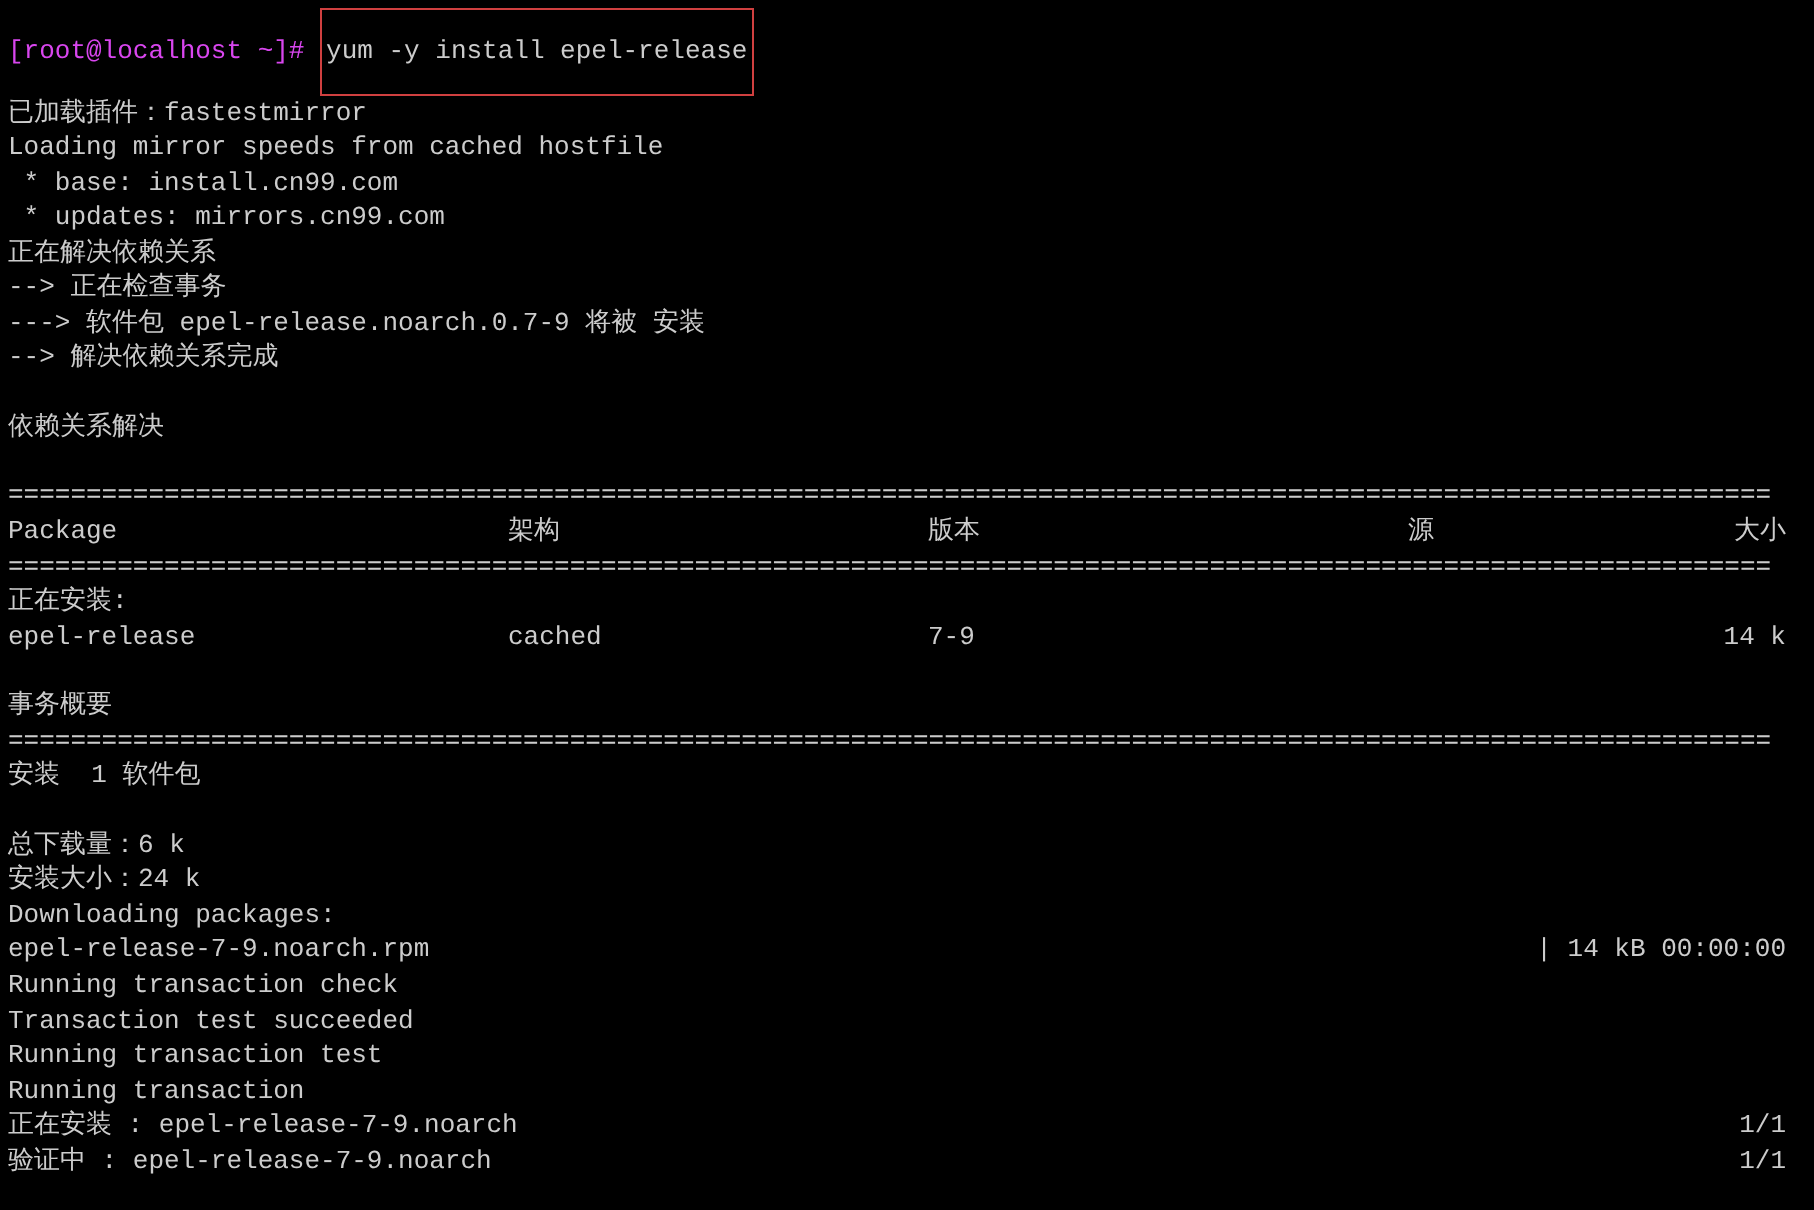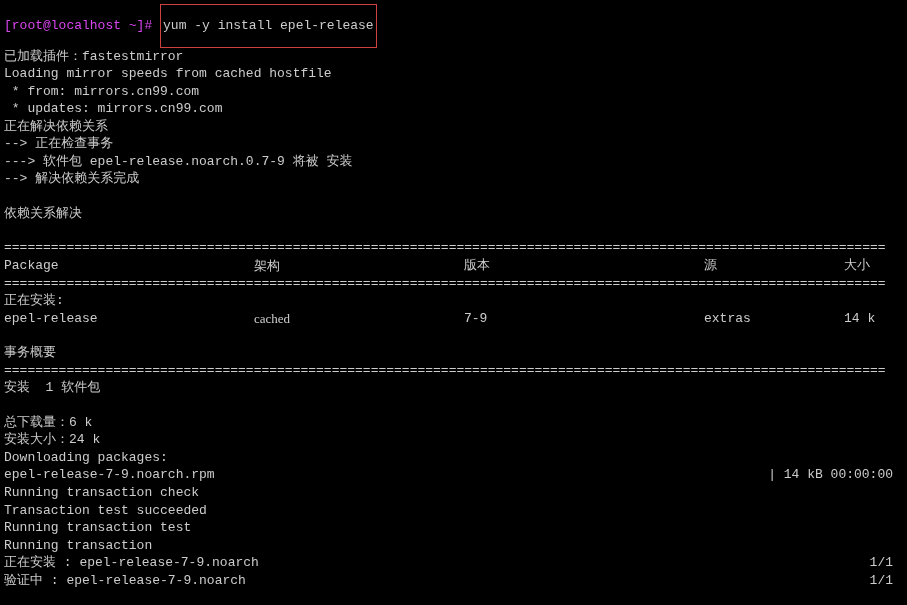--- a/index.html
+++ b/index.html
@@ -26,43 +26,43 @@
     }
     .boxed {
       border: 1px solid #d04040;
       display: inline-block;
       padding: 12px 2px;
     }
     .table-row {
       display: flex;
     }
     .col-package { width: 250px; }
-    .col-arch { width: 210px; font-family: Liberation Serif, serif; }
+    .col-arch { width: 210px; }
     .col-version { width: 240px; }
     .col-repo { width: 140px; }
-    .col-size { flex: 1; padding-right: 10px; }
+    .col-size { flex: 1; text-align: right; padding-right: 10px; }
     .right-align {
       display: flex;
       justify-content: center;
       gap: 40px;
     }
     .dl-left { flex: 1; }
     .dl-right { padding-right: 10px; }
     .blank { height: 17px; }
   </style>
 </head>
 <body>
 
 <div>
 
 <div class="line"><span class="prompt-user">[root@localhost ~]# </span><span class="boxed">yum -y install epel-release</span></div>
 
 <div class="line">已加载插件：fastestmirror</div>
 <div class="line">Loading mirror speeds from cached hostfile</div>
-<div class="line"> * from: mirrors.cn99.com</div>
+<div class="line"> * base: install.cn99.com</div>
 <div class="line"> * updates: mirrors.cn99.com</div>
 <div class="line">正在解决依赖关系</div>
 <div class="line">--&gt; 正在检查事务</div>
 <div class="line">---&gt; 软件包 epel-release.noarch.0.7-9 将被 安装</div>
 <div class="line">--&gt; 解决依赖关系完成</div>
 
 <div class="blank"></div>
 
 <div class="line">依赖关系解决</div>
 
@@ -79,21 +79,20 @@
 </div>
 
 <div class="line">=================================================================================================================</div>
 
 <div class="line">正在安装:</div>
 
 <div class="table-row">
   <span class="col-package"> epel-release</span>
   <span class="col-arch">cached</span>
   <span class="col-version">7-9</span>
-  <span class="col-repo">extras</span>
   <span class="col-size">14 k</span>
 </div>
 
 <div class="blank"></div>
 
 <div class="line">事务概要</div>
 
 <div class="line">=================================================================================================================</div>
 
 <div class="line">安装  1 软件包</div>

